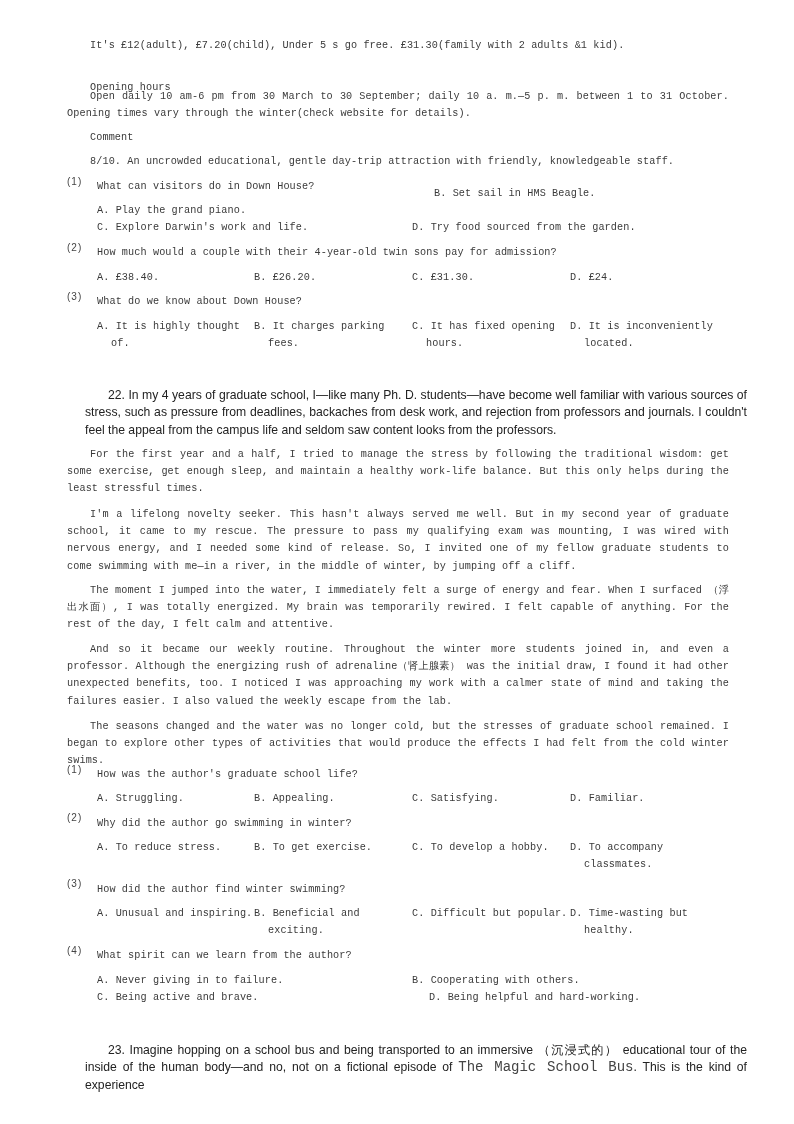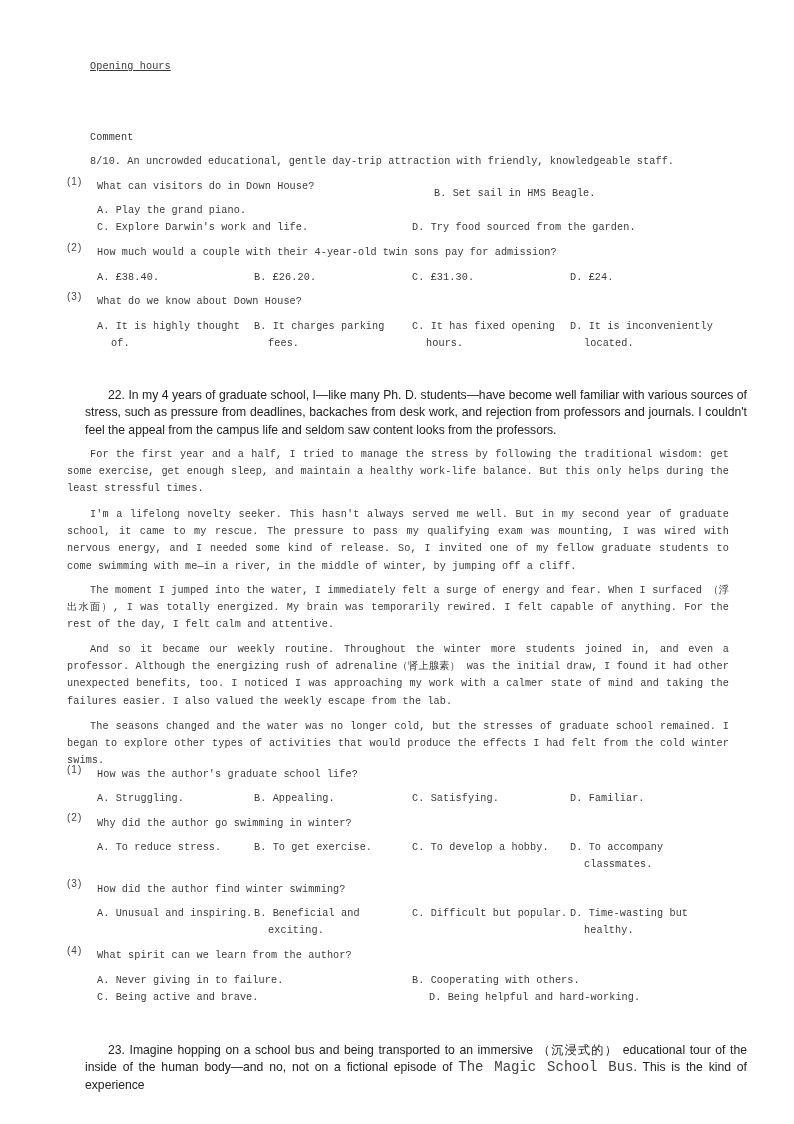--- a/index.html
+++ b/index.html
@@ -12,21 +12,23 @@
   .qnum { position: absolute; font-family: "Liberation Sans", "DejaVu Sans", sans-serif; font-size: 10px; color: #444; letter-spacing: 1px; }
   .opt { position: absolute; line-height: 17.2px; white-space: normal; }
   .opt .cont { display: block; padding-left: 14px; }
   .magic { font-family: "Liberation Mono", "DejaVu Sans Mono", monospace; font-size: 14px; color: #444; }
 </style>
 </head>
 <body>
 
 <div class="page">
 
-  <div class="abs mono" style="left:90px; top:61px;text-decoration:underline;">Opening hours</div>
+  <div class="abs mono" style="left:90px; top:40px;">It's £12(adult), £7.20(child), Under 5 s go free. £31.30(family with 2 adults &amp;1 kid).</div>
+  <div class="abs mono" style="left:90px; top:82px;">Opening hours</div>
+  <div class="para mono" style="top:88px;">Open daily 10 am-6 pm from 30 March to 30 September; daily 10 a. m.—5 p. m. between 1 to 31 October. Opening times vary through the winter(check website for details).</div>
   <div class="abs mono" style="left:90px; top:132px;">Comment</div>
   <div class="abs mono" style="left:90px; top:156px;">8/10. An uncrowded educational, gentle day-trip attraction with friendly, knowledgeable staff.</div>
 
   <div class="qnum" style="left:67px; top:176px;">(1)</div>
   <div class="abs mono" style="left:97px; top:181px;">What can visitors do in Down House?</div>
   <div class="abs mono" style="left:97px; top:205px;">A. Play the grand piano.</div>
   <div class="abs mono" style="left:412px; top:188px;padding-left:22px;">B. Set sail in HMS Beagle.</div>
   <div class="abs mono" style="left:97px; top:222px;">C. Explore Darwin's work and life.</div>
   <div class="abs mono" style="left:412px; top:222px;">D. Try food sourced from the garden.</div>
 

